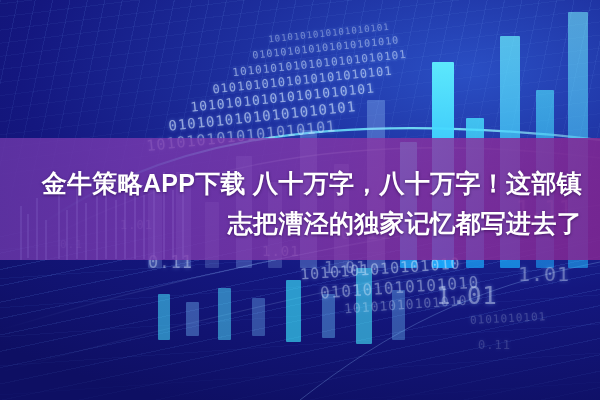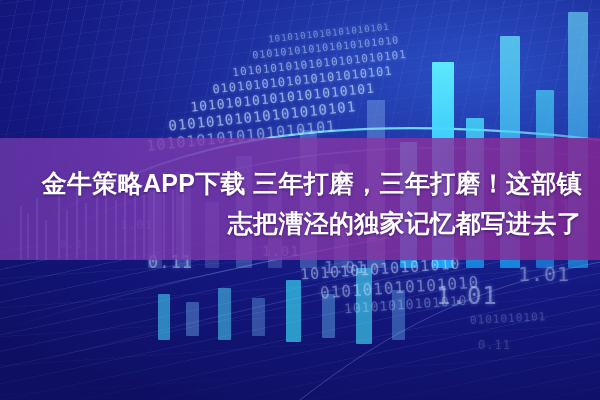--- a/index.html
+++ b/index.html
@@ -216,16 +216,16 @@
     <div class="binary-field" style="left:518px; top:262px; font-size:20px; opacity:0.50;">1.01</div>
     <div class="binary-field" style="left:516px; top:196px; font-size:22px; opacity:0.30;">1.11</div>
     <div class="binary-field" style="left:340px; top:220px; font-size:20px; opacity:0.26;">0.11</div>
     <div class="binary-field" style="left:120px; top:218px; font-size:12px; opacity:0.32;">1.01</div>
     <div class="binary-field" style="left:60px;  top:238px; font-size:11px; opacity:0.28;">0.1</div>
     <div class="binary-field" style="left:478px; top:338px; font-size:12px; opacity:0.22;">0.11</div>
   </div>
 
   <div id="purple-band" style="top:138px; height:122px;"></div>
 
-  <div id="headline" style="top:163px;"><span>金牛策略APP下载 三年打磨，三年打磨！这部镇</span>
+  <div id="headline" style="top:163px;"><span>金牛策略APP下载 八十万字，八十万字！这部镇</span>
 <span>志把漕泾的独家记忆都写进去了</span></div>
 
 </div>
 
 </body></html>

